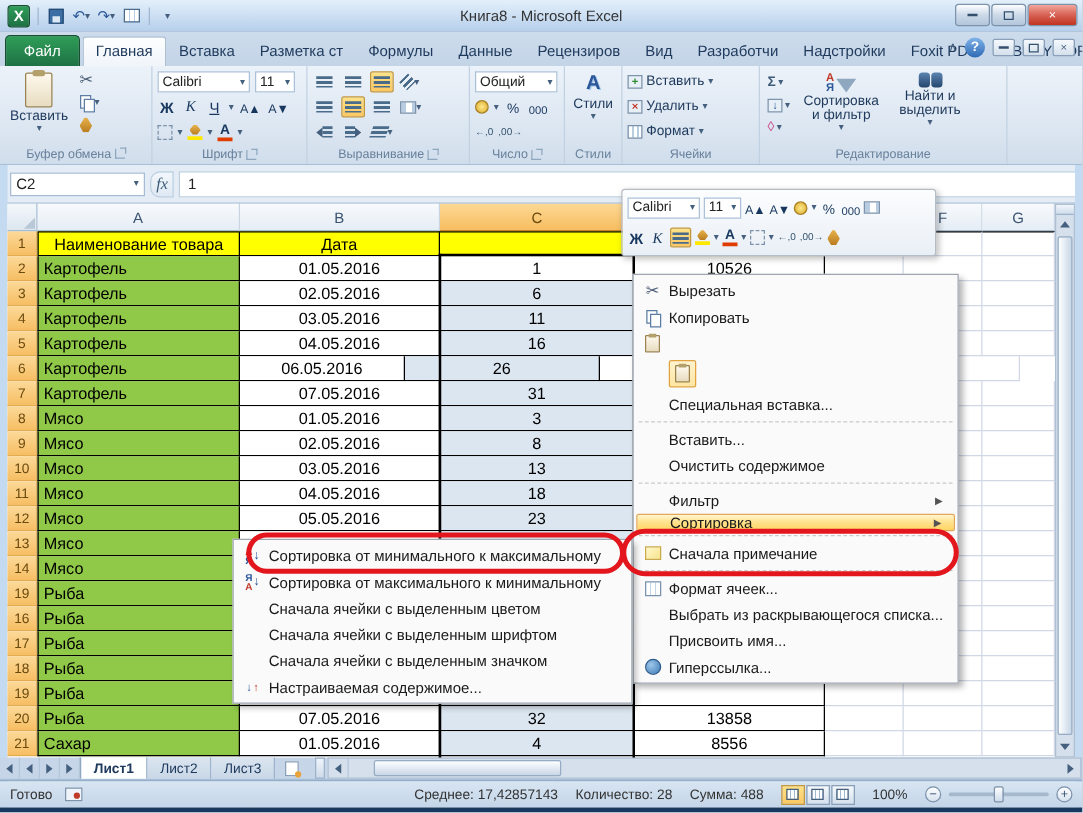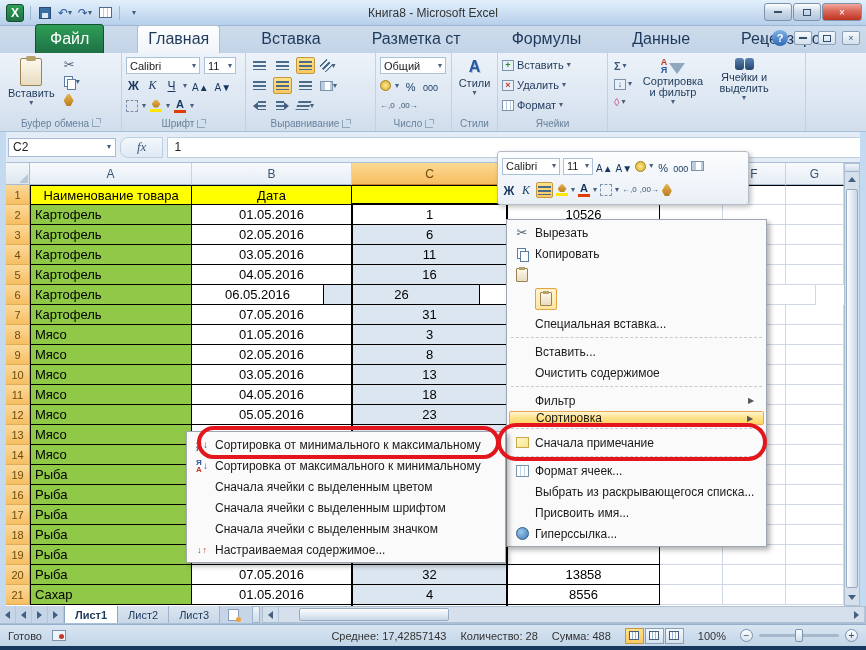--- a/index.html
+++ b/index.html
@@ -28,21 +28,21 @@
     background:linear-gradient(180deg,#fdfeff,#ccd9e8 50%,#b3c6dc);
     display:flex;align-items:center;justify-content:center;font-size:10px;color:#35506e;}
   .wb.close{background:linear-gradient(180deg,#f3a79c,#d9675a 45%,#c1331f);color:#fff;width:40px;}
   .minbar{width:8px;height:2px;background:#35506e;}
   .restbox{width:8px;height:7px;border:1px solid #35506e;background:transparent;}
 
   
   .tabrow{position:absolute;left:0;top:26px;width:866px;height:27px;
     background:linear-gradient(180deg,#cddcec,#c3d4e7);display:flex;align-items:flex-end;
     padding-left:4px;}
-  .rtab{padding:4px 10px 5px;font-size:16px;color:#1e395b;white-space:nowrap;margin-left:31px;}
+  .rtab{padding:4px 10px 5px;font-size:12px;color:#1e395b;white-space:nowrap;}
   .rtab.file{background:linear-gradient(180deg,#2f9e57,#1e7145);color:#fff;
     border-radius:4px 4px 0 0;padding:5px 14px;margin-right:2px;border:1px solid #14502f;border-bottom:none;}
   .rtab.active{background:linear-gradient(180deg,#fdfefe,#f0f5fa);border:1px solid #aebfd2;
     border-bottom:none;border-radius:3px 3px 0 0;}
   .tabrow-right{position:absolute;right:6px;top:30px;display:flex;align-items:center;gap:6px;}
   .helpbtn{width:16px;height:16px;border-radius:50%;background:linear-gradient(180deg,#7fb2e8,#2e6ab5);
     color:#fff;font-size:11px;font-weight:bold;display:flex;align-items:center;justify-content:center;}
   .mwb{width:18px;height:14px;border:1px solid #8aa0b8;border-radius:2px;
     background:linear-gradient(180deg,#f5f9fd,#d4e0ec);display:flex;align-items:center;justify-content:center;
     font-size:9px;color:#44607e;}
@@ -105,21 +105,21 @@
   .binoc{display:flex;}
   .binoc span{width:9px;height:12px;background:linear-gradient(180deg,#5c83b0,#24466e);border-radius:3px;}
   .binoc span+span{margin-left:1px;}
 
   
   .fbar{position:absolute;left:0;top:132px;width:866px;height:31px;background:#e4edf6;
     border-bottom:1px solid #a9bfd6;display:flex;align-items:center;padding:0 2px 0 8px;gap:4px;}
   .namebox{width:108px;height:19px;background:#fff;border:1px solid #a5bcd4;font-size:12px;color:#222;
     display:flex;align-items:center;justify-content:space-between;padding:0 4px;}
   .fxwrap{display:flex;align-items:center;gap:6px;background:linear-gradient(180deg,#f2f7fb,#dfe9f3);
-    border:1px solid #bccfe0;border-radius:8px 0 0 8px;height:21px;padding:0 16px;}
+    border:1px solid #bccfe0;border-radius:8px 0 0 8px;height:21px;padding:0 4px;}
   .fx{font-family:"Liberation Serif",serif;font-style:italic;font-size:13px;color:#3c5a77;}
   .finput{flex:1;height:21px;background:#fff;border:1px solid #bccfe0;font-size:12px;color:#222;
     display:flex;align-items:center;padding:0 6px;}
 
   
   .frameL{position:absolute;left:0;top:132px;width:6px;height:514px;background:#c3daf0;}
   .frameR{position:absolute;left:860px;top:132px;width:6px;height:514px;background:#c3daf0;}
   .grid{position:absolute;left:6px;top:163px;width:838px;}
   .ghead{display:flex;height:22px;}
   .gcorner{width:24px;background:linear-gradient(180deg,#f3f7fa,#dde7f0);
@@ -526,24 +526,27 @@
             <span class="funnel"></span>
           </span>
           <span class="bl">Сортировка и фильтр</span>
           <span class="da">▾</span>
         </div>
         <div class="bigbtn" style="width:64px">
           <span class="binoc">
               <span></span>
               <span></span>
             </span>
-          <span class="bl">Ячейки и выделить</span>
-          <span class="da">▾</span>
-        </div>
-      </div>
+          <span class="bl">Найти и выделить</span>
+          <span class="da">▾</span>
+        </div>
+      </div>
+      <div class="rlabel">
+          <span>Редактирование</span>
+        </div>
     </div>
   </div>
 
   <div class="fbar">
     <div class="namebox">
         <span>C2</span>
         <span class="da">▾</span>
       </div>
     <div class="fxwrap">
         <span class="fx">fx</span>

